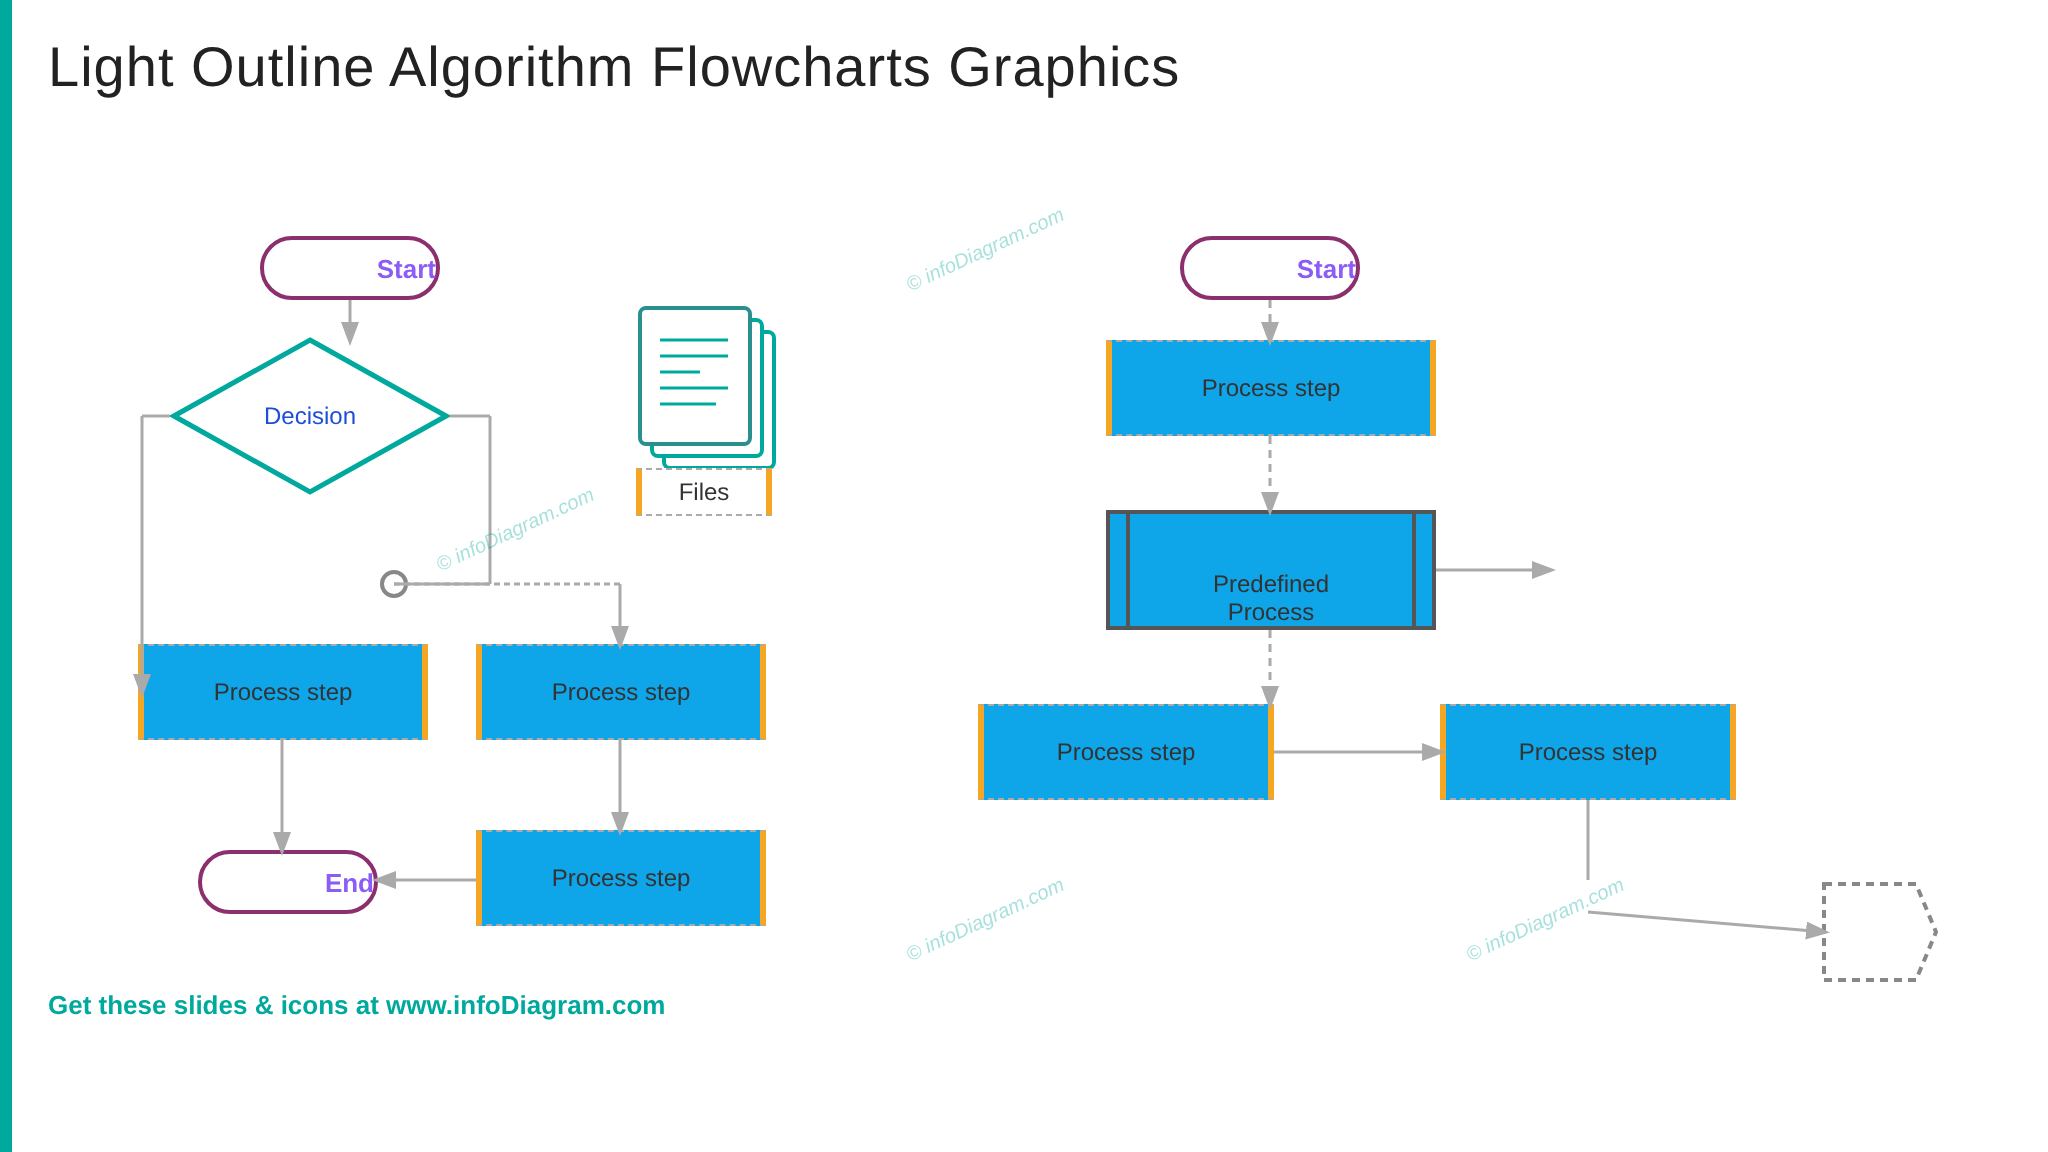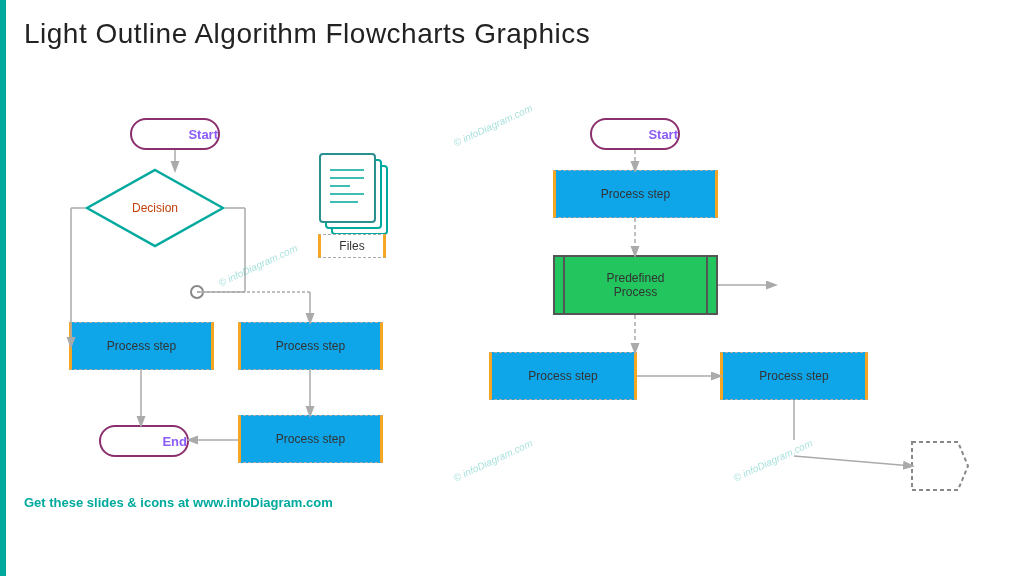--- a/index.html
+++ b/index.html
@@ -90,25 +90,25 @@
       color: #333;
       background: #0ea5e9;
       position: absolute;
       text-align: center;
     }
 
     
     .predefined-box {
       border: 2px solid #555;
       display: flex;
-      align-items: center;
+      align-items: flex-end;
       justify-content: center;
       font-size: 12px;
       color: #333;
-      background: #22c55e;
+      background: #0ea5e9;
       position: absolute;
       text-align: center;
     }
     .predefined-box::before,
     .predefined-box::after {
       content: '';
       position: absolute;
       top: 0;
       bottom: 0;
       width: 2px;
@@ -123,21 +123,21 @@
     }
     .diamond-wrap svg {
       display: block;
     }
     .diamond-label {
       position: absolute;
       top: 50%;
       left: 50%;
       transform: translate(-50%, -50%);
       font-size: 12px;
-      color: #c2410c;
+      color: #1d4ed8;
       font-weight: 500;
       pointer-events: none;
       white-space: nowrap;
     }
 
     
     .circle-conn {
       position: absolute;
       border-radius: 50%;
       border: 2px solid #888;

